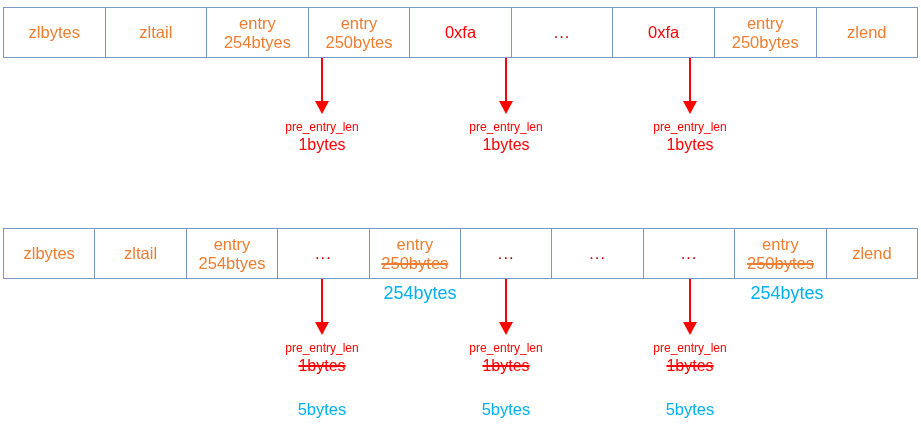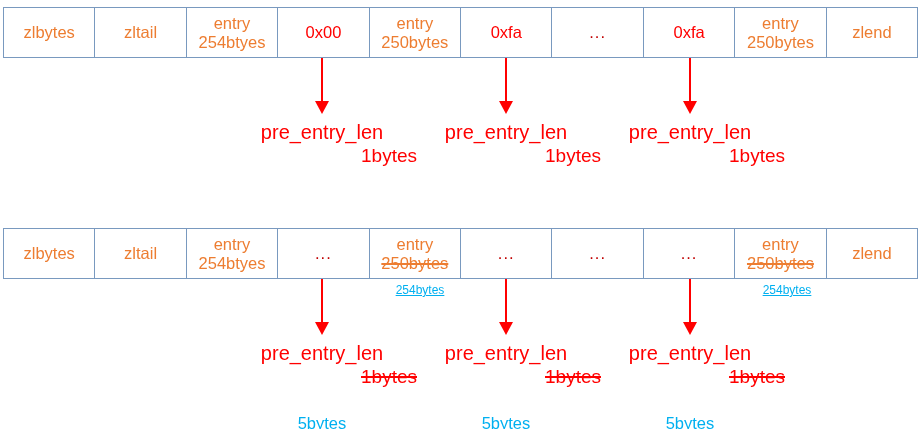--- a/index.html
+++ b/index.html
@@ -62,25 +62,24 @@
     color: #ED7D31;
     text-decoration: line-through;
     text-decoration-color: #ED7D31;
     text-decoration-thickness: 1.5px;
   }
 
   
   .blue-note {
     position: absolute;
     color: #00B0F0;
-    font-size: 12px;
+    font-size: 18px;
     white-space: nowrap;
     text-align: center;
     width: 120px;
-    text-decoration: underline;
   }
   #blue-note-1 { left: 360px; top: 283px; }
   #blue-note-2 { left: 727px; top: 283px; }
 
   
   .arrow {
     position: absolute;
     width: 14px;
   }
   .arrow .shaft {
@@ -121,27 +120,26 @@
   .callout {
     position: absolute;
     width: 190px;
     text-align: center;
     line-height: 1.22;
     white-space: nowrap;
   }
   .callout .c-title {
     display: block;
     color: #FF0000;
-    font-size: 20px;
+    font-size: 12px;
   }
   .callout .c-size {
     display: block;
     color: #FF0000;
-    font-size: 19px;
-    text-align: right;
+    font-size: 16px;
   }
   .callout .c-size.struck {
     text-decoration: line-through;
     text-decoration-color: #FF0000;
     text-decoration-thickness: 1.6px;
   }
   .callout .c-new {
     display: block;
     color: #00B0F0;
     font-size: 16.5px;
@@ -168,23 +166,20 @@
       <span class="cell-line orange">zlbytes</span>
     </div>
     <div class="zl-cell">
       <span class="cell-line orange">zltail</span>
     </div>
     <div class="zl-cell">
       <span class="cell-line orange">entry</span>
       <span class="cell-line orange">254btyes</span>
     </div>
     <div class="zl-cell">
-      <span class="cell-line red">0x00</span>
-    </div>
-    <div class="zl-cell">
       <span class="cell-line orange">entry</span>
       <span class="cell-line orange">250bytes</span>
     </div>
     <div class="zl-cell">
       <span class="cell-line red">0xfa</span>
     </div>
     <div class="zl-cell">
       <span class="cell-line ell">...</span>
     </div>
     <div class="zl-cell">

